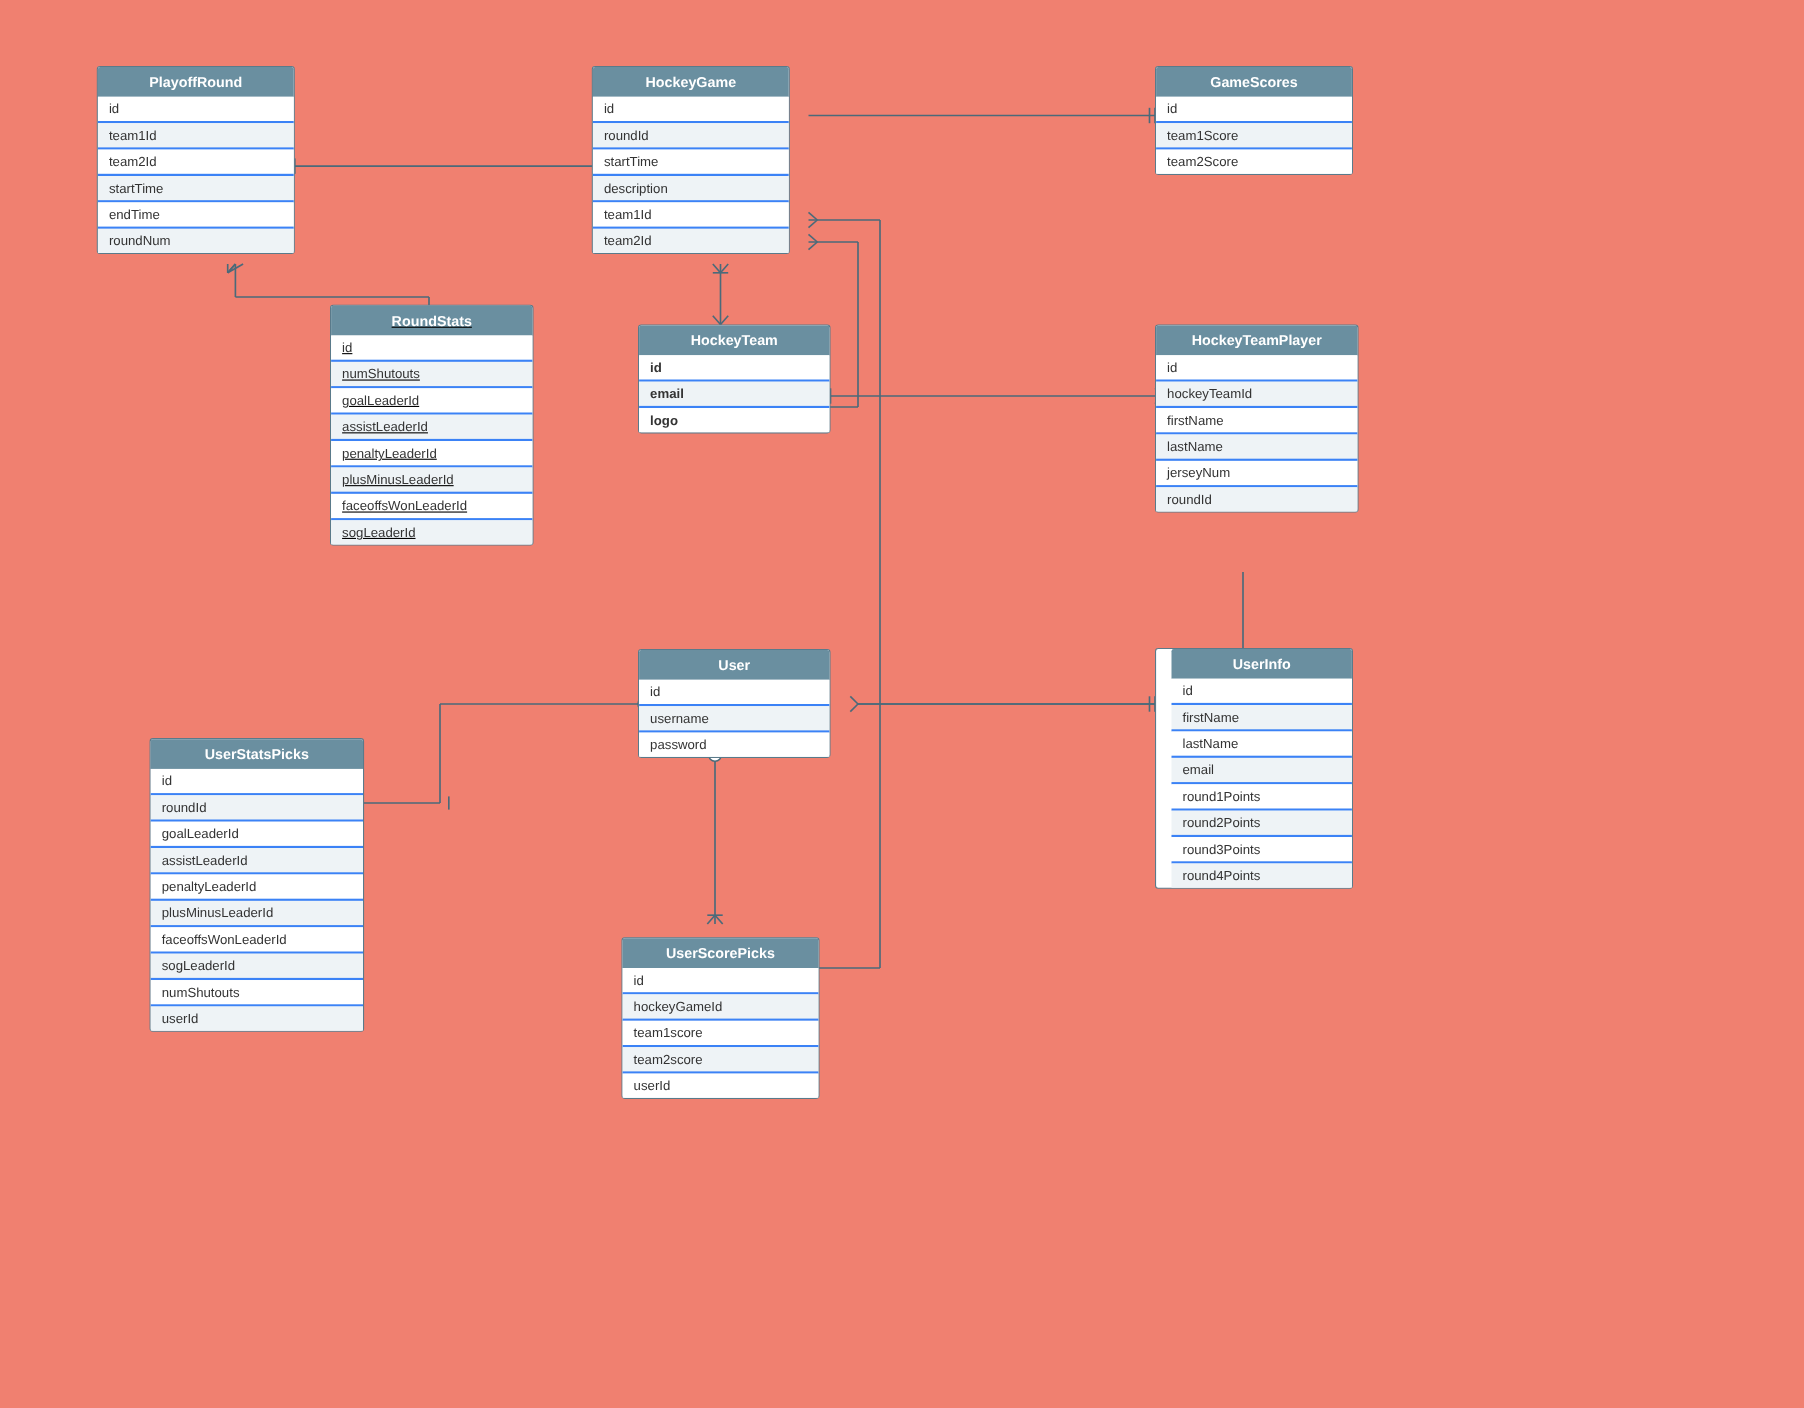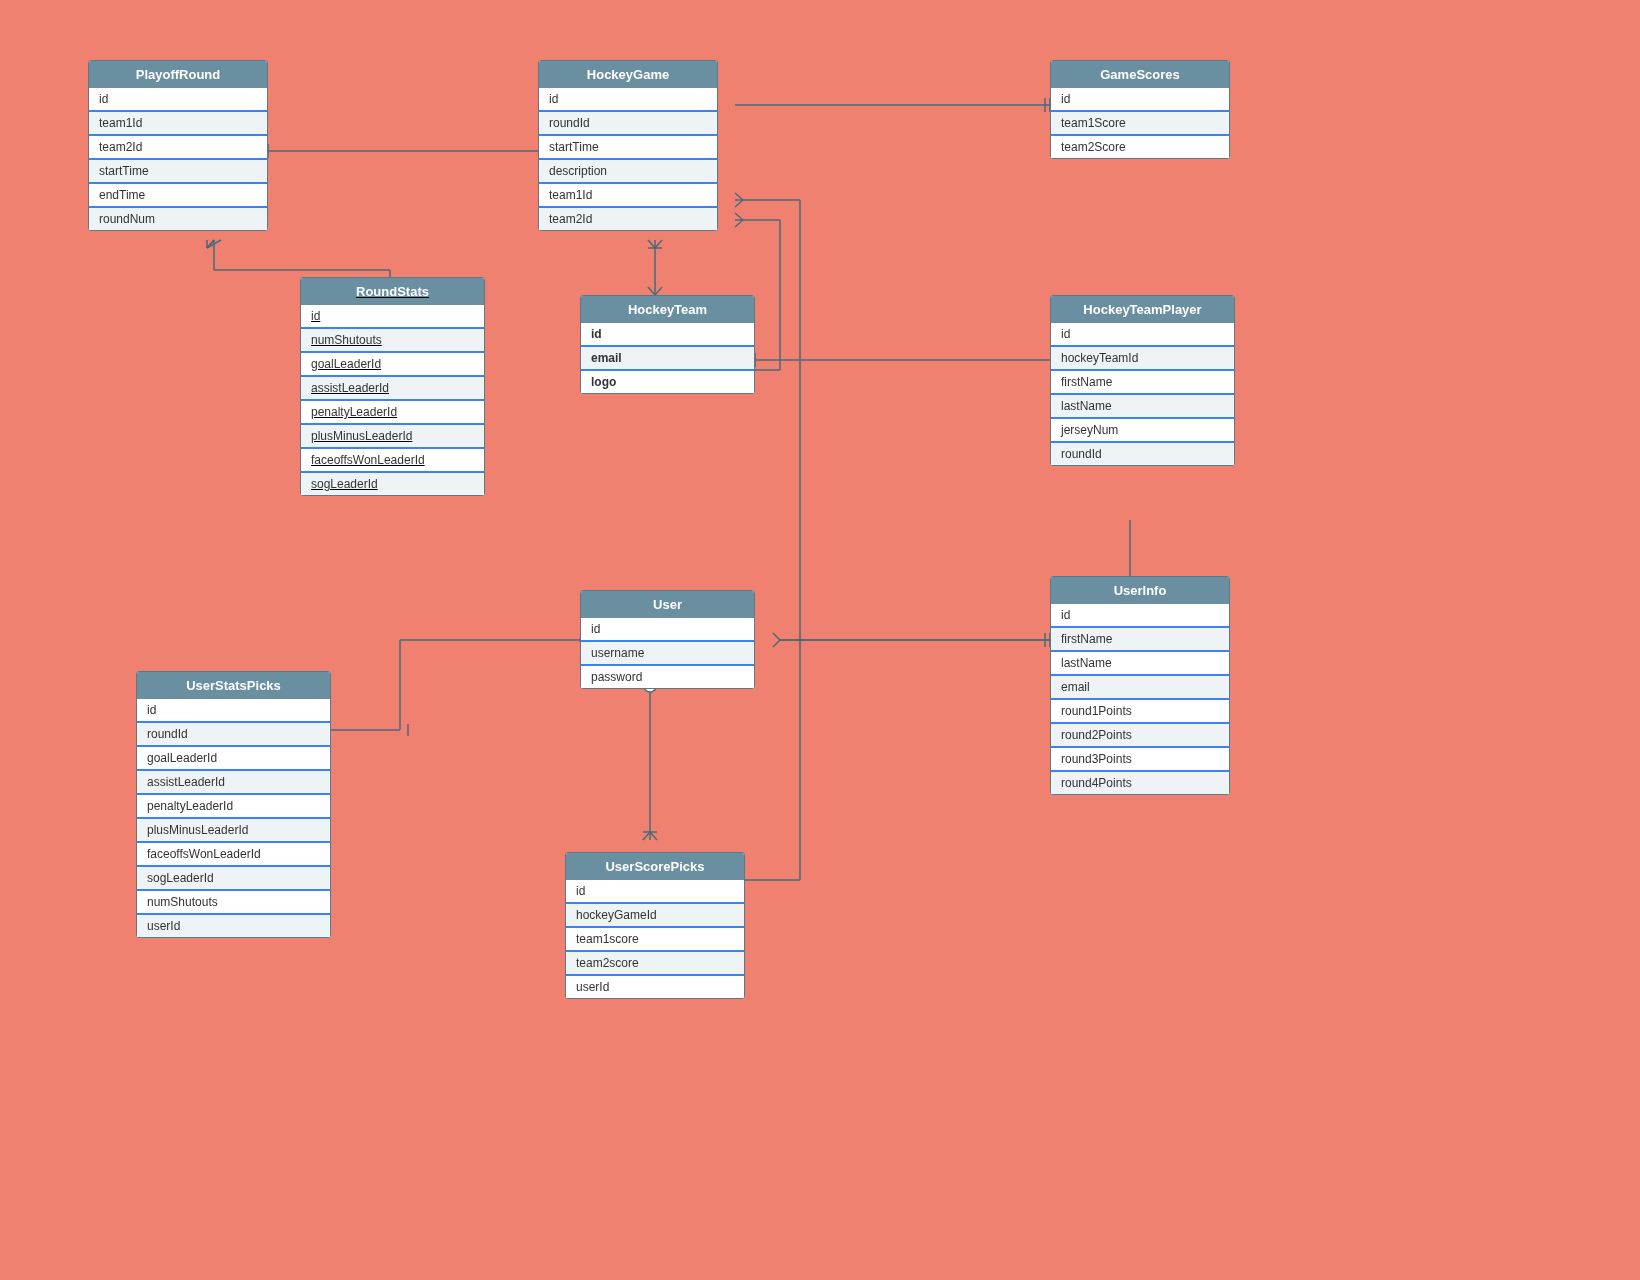--- a/index.html
+++ b/index.html
@@ -211,21 +211,21 @@
     <div class="entity-row alt">roundId</div>
   </div>
 
   <div class="entity" style="left: 580px; top: 590px; min-width: 175px;">
     <div class="entity-header">User</div>
     <div class="entity-row">id</div>
     <div class="entity-row alt">username</div>
     <div class="entity-row">password</div>
   </div>
 
-  <div class="entity" style="left: 1050px; top: 576px; min-width: 180px;">
+  <div class="entity" style="left: 1050px; top: 589px; min-width: 180px; padding-left: 14px;">
     <div class="entity-header">UserInfo</div>
     <div class="entity-row">id</div>
     <div class="entity-row alt">firstName</div>
     <div class="entity-row">lastName</div>
     <div class="entity-row alt">email</div>
     <div class="entity-row">round1Points</div>
     <div class="entity-row alt">round2Points</div>
     <div class="entity-row">round3Points</div>
     <div class="entity-row alt">round4Points</div>
   </div>

